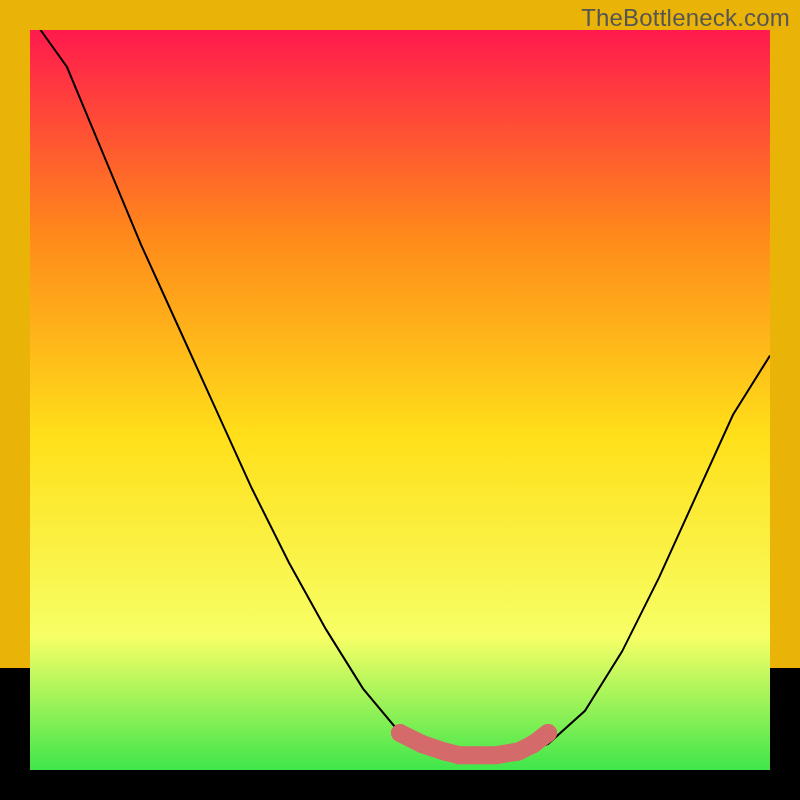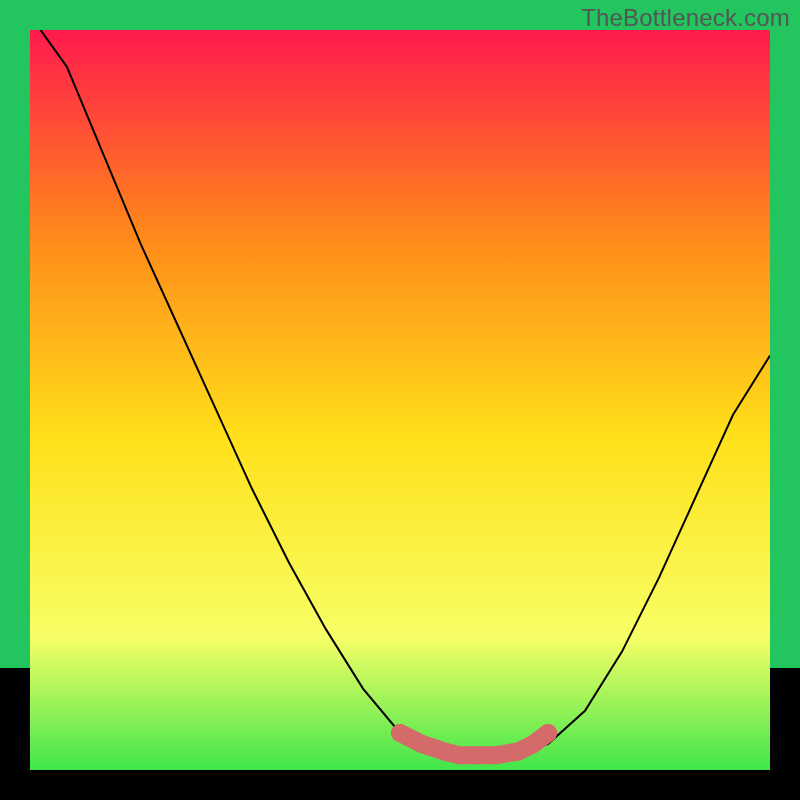--- a/index.html
+++ b/index.html
@@ -7,21 +7,21 @@
     padding: 0;
     width: 800px;
     height: 800px;
     background: #000;
     overflow: hidden;
   }
   .chart-wrap {
     position: relative;
     width: 800px;
     height: 668px;
-    background: #22c55e;
+    background: #eab308;
   }
   .plot-area {
     position: absolute;
     left: 30px;
     top: 30px;
     width: 740px;
     height: 740px;
   }
   .watermark {
     position: absolute;

